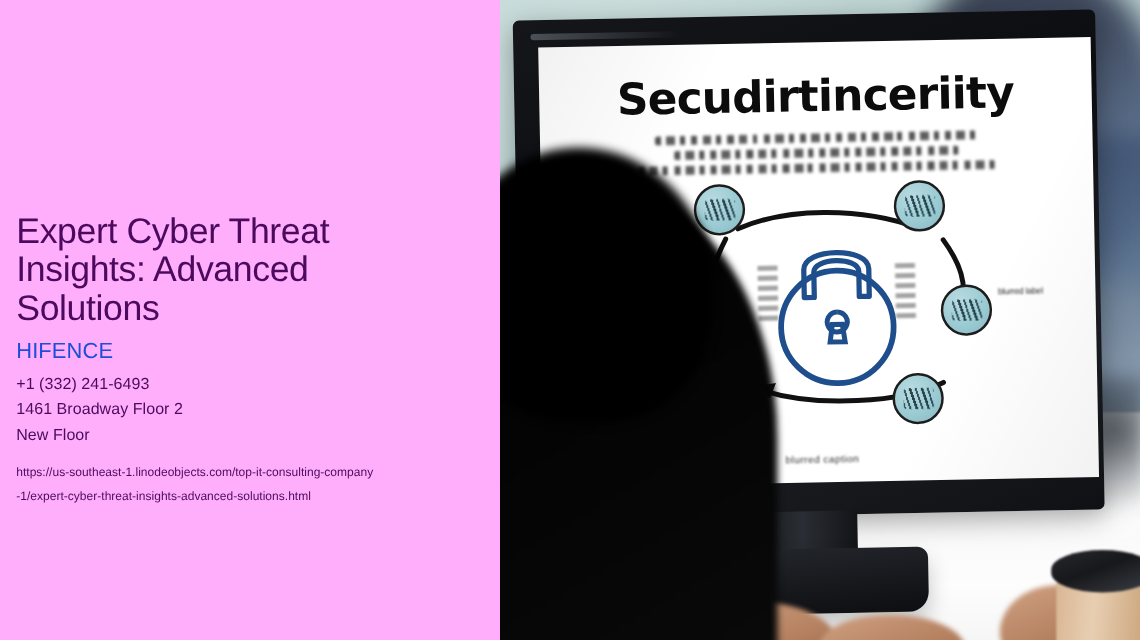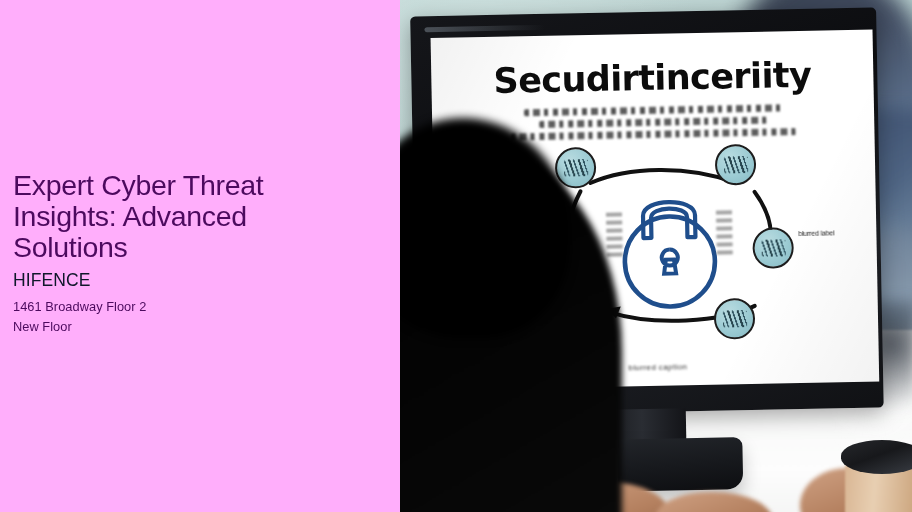--- a/index.html
+++ b/index.html
@@ -43,21 +43,21 @@
     font-weight: 400;
     color: #4c0a5e;
     letter-spacing: -0.3px;
     margin: 0 0 7px 0;
     max-width: 310px;
   }
 
   .company {
     font-size: 17.5px;
     line-height: 1.25;
-    color: #0f172a;
+    color: #1d4ed8;
     margin: 0 0 5px 0;
     letter-spacing: 0.1px;
   }
 
   .contact-line {
     font-size: 12.8px;
     line-height: 1.58;
     color: #4c0a5e;
     margin: 0;
     letter-spacing: 0.05px;
@@ -432,26 +432,31 @@
 
 <div class="page">
 
   <div class="left-panel">
     <div class="text-block">
 
       <h1 class="headline">Expert Cyber Threat Insights: Advanced Solutions</h1>
 
       <div class="company">HIFENCE</div>
 
+      <p class="contact-line">+1 (332) 241-6493</p>
 
       <p class="contact-line">1461 Broadway Floor 2</p>
 
       <p class="contact-line">New Floor</p>
 
 
+      <div class="url-block">
+        <p class="url-line">https://us-southeast-1.linodeobjects.com/top-it-consulting-company</p>
+        <p class="url-line">-1/expert-cyber-threat-insights-advanced-solutions.html</p>
+      </div>
 
     </div>
   </div>
 
   <div class="photo">
 
     <div class="room-bg"></div>
     <div class="bg-person"></div>
     <div class="bg-person-body"></div>
     <div class="bg-person-arm"></div>

